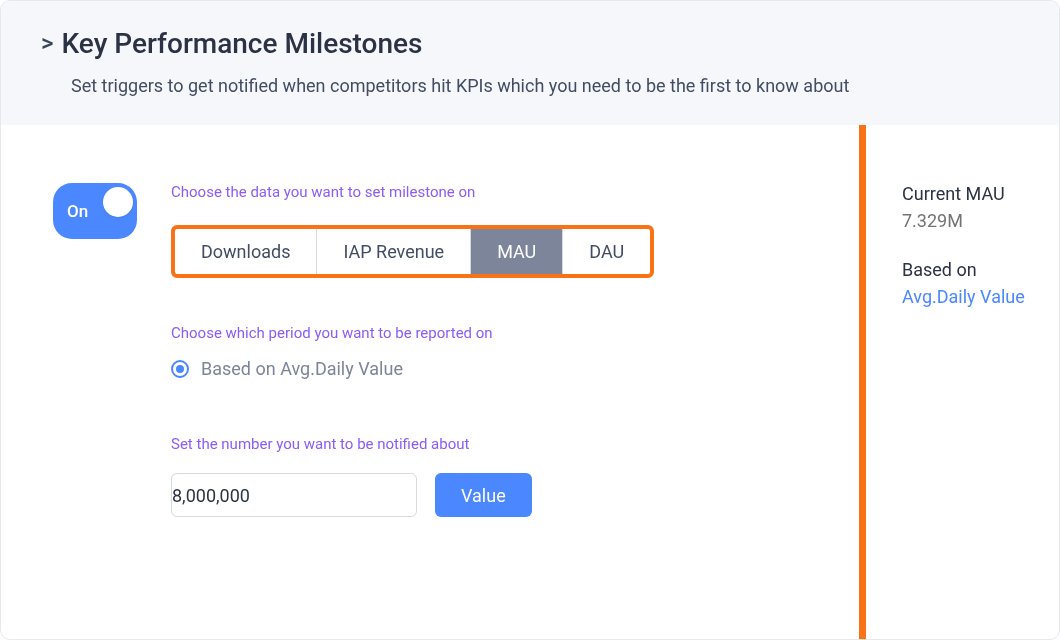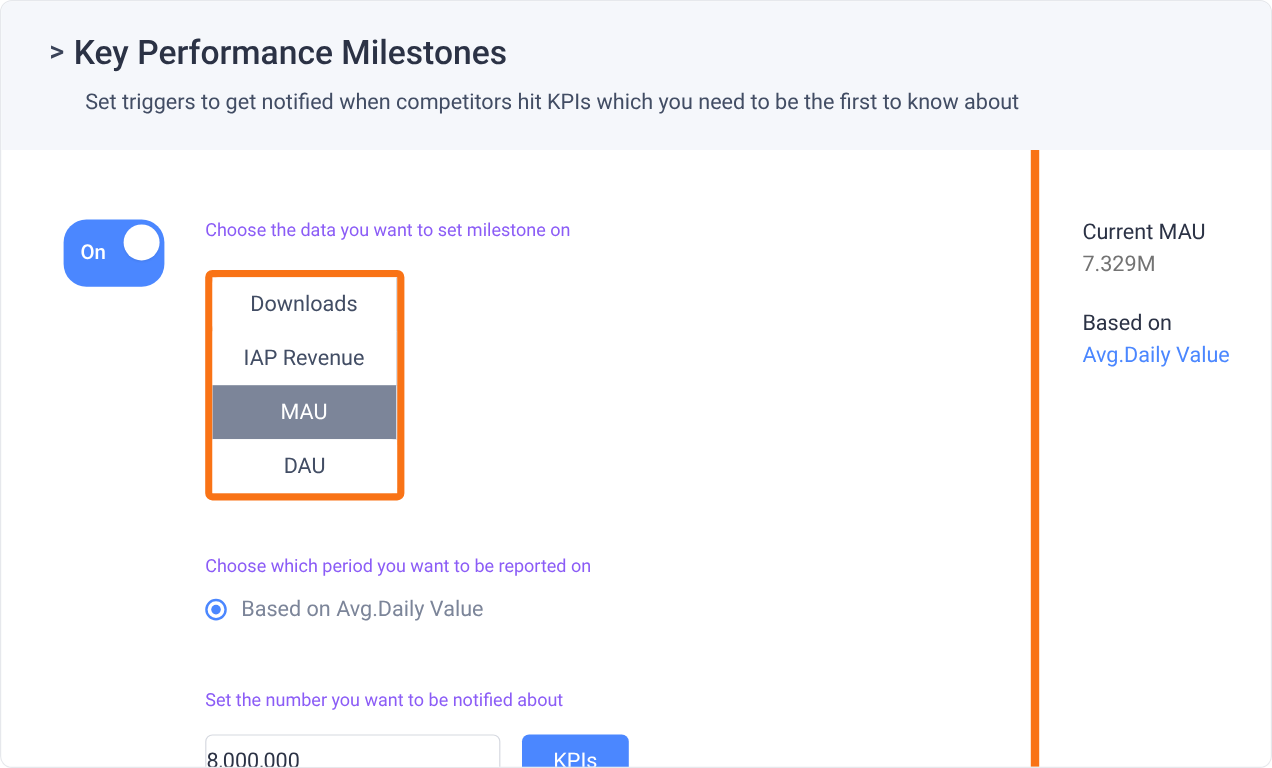--- a/index.html
+++ b/index.html
@@ -100,25 +100,24 @@
     flex: 1;
     max-width: 560px;
   }
   .section-label {
     font-size: 15px;
     color: #8b5cf6;
     margin-bottom: 24px;
   }
   .seg {
     display: inline-flex;
-    border: 6px solid #f97316;
+    border: 4px solid #f97316;
     border-radius: 6px;
     overflow: hidden;
     margin-bottom: 46px;
-    flex-direction: column;
   }
   .seg button {
     border: none;
     background: #fff;
     padding: 12px 26px;
     font-size: 18px;
     color: #424d64;
     cursor: pointer;
     border-right: 1px solid #d6d9e0;
     font-family: inherit;
@@ -247,21 +246,21 @@
             <div class="radio checked">
               <span class="radio-dot"></span>
               <span class="radio-label">Based on Avg.Daily Value</span>
             </div>
           </div>
 
           <div class="section-label">Set the number you want to be notified about</div>
 
           <div class="threshold-row">
             <input class="threshold-input" type="text" value="8,000,000" style="">
-            <button class="apply-btn">KPIs</button>
+            <button class="apply-btn">Value</button>
           </div>
 
         </div>
       </div>
     </div>
 
     <div class="side">
       <div class="side-label">Current MAU</div>
       <a class="side-value-link">7.329M</a>
       <div class="side-label">Based on</div>

